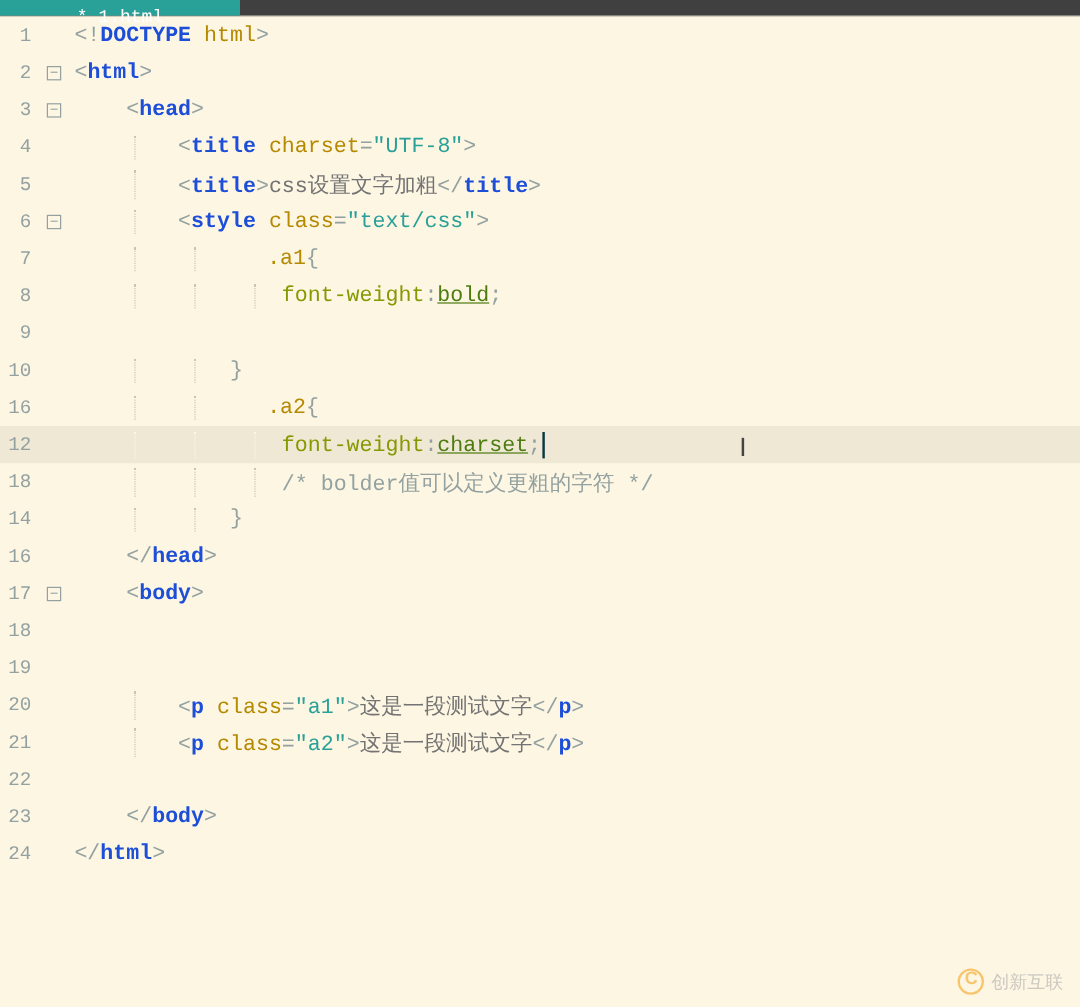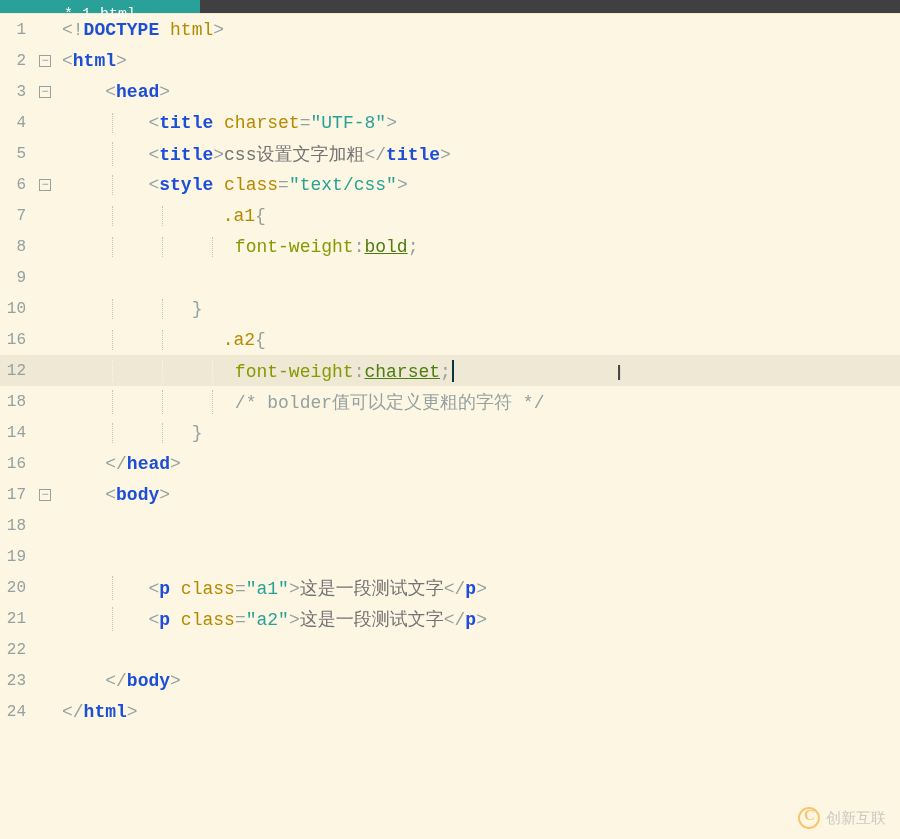--- a/index.html
+++ b/index.html
@@ -119,21 +119,21 @@
 .val { color: #4d7c0f; text-decoration: underline; }
 .com { color: #93a1a1; }
 .txt { color: #737373; }
 .sel { color: #b58900; margin-left: 31px; }
 .watermark {
   position: absolute;
   right: 14px;
   bottom: 10px;
   color: #aaa;
   font-size: 15px;
-  font-family: Liberation Serif, serif;
+  font-family: Liberation Sans, sans-serif;
   display: flex;
   align-items: center;
   gap: 6px;
   opacity: 0.6;
 }
 .wm-icon {
   width: 22px;
   height: 22px;
   border: 2px solid #f5a623;
   border-radius: 50%;

